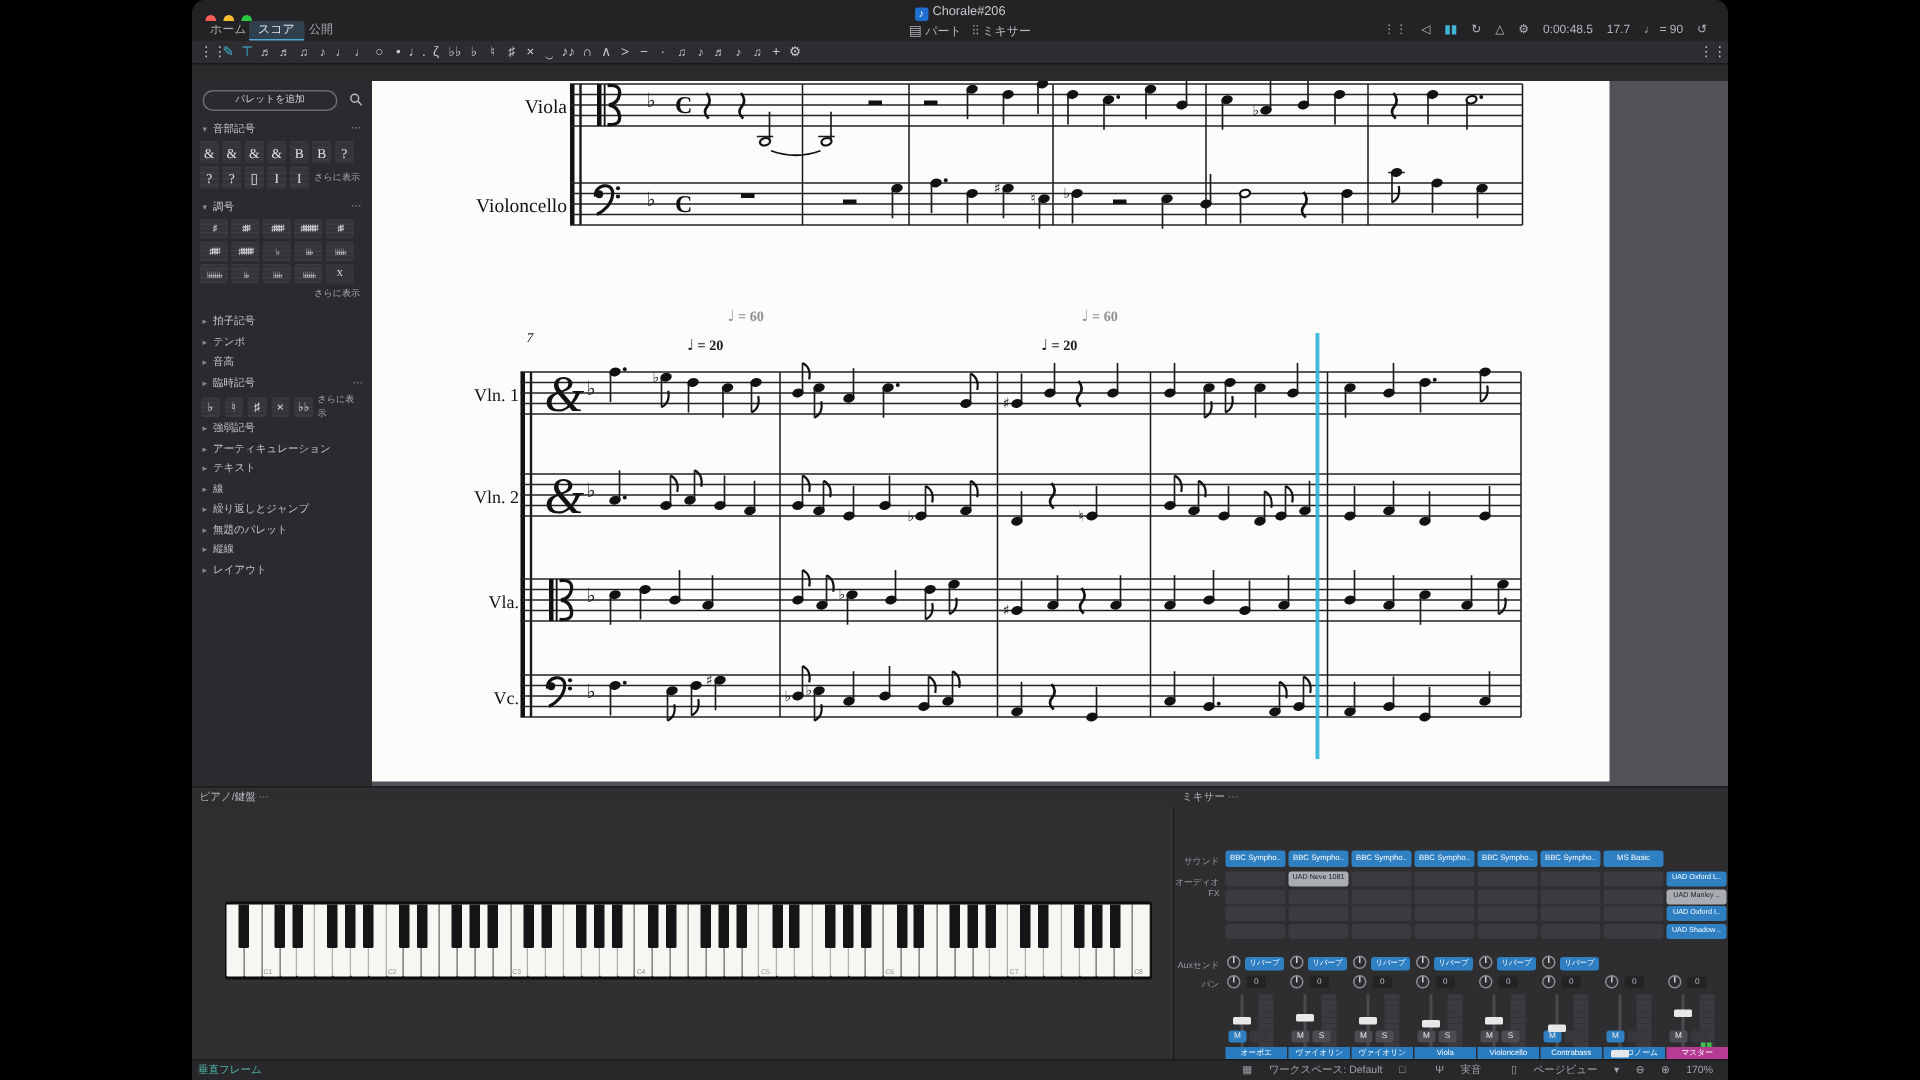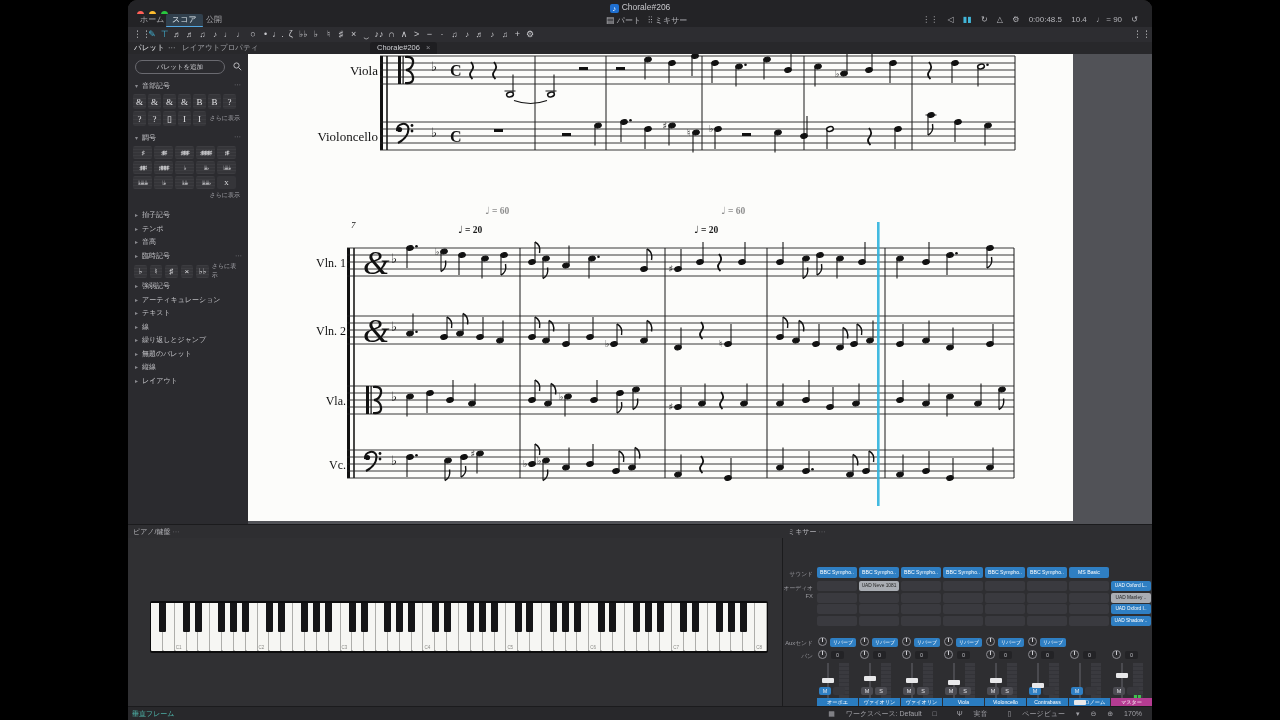--- a/index.html
+++ b/index.html
@@ -131,21 +131,21 @@
       <span class="pbico">⫶⫶</span> <span>ミキサー</span>
     </div>
     <div id="playback">
       <span>⋮⋮</span>
       <span>◁</span>
       <span class="teal">▮▮</span>
       <span>↻</span>
       <span>△</span>
       <span>⚙</span>
       <span>0:00:48.5</span>
-      <span>10.4</span>
+      <span>17.7</span>
       <span>♩ = 90</span>
       <span>↺</span>
     </div>
   </div>
 
   <div class="abs" id="toolbar">
       <span class="tbi" style="left: 5px;">⋮⋮</span>
       <span class="tbi teal" style="left: 17.6px;">✎</span>
       <span class="tbi teal" style="left: 30.2px;">⊤</span>
       <span class="tbi" style="left: 42.8px; font-size: 8px;">♬</span>
@@ -173,29 +173,20 @@
       <span class="tbi" style="left: 320px; font-size: 8px;">♫</span>
       <span class="tbi" style="left: 332.6px; font-size: 8px;">♪</span>
       <span class="tbi" style="left: 345.2px; font-size: 8px;">♬</span>
       <span class="tbi" style="left: 357.8px; font-size: 8px;">♪</span>
       <span class="tbi" style="left: 370.4px; font-size: 8px;">♫</span>
       <span class="tbi" style="left: 383px;">+</span>
       <span class="tbi" style="left: 395.6px;">⚙</span>
       <span class="tbi" style="left: 1005px;">⋮⋮</span>
     </div>
 
-  <div class="abs" id="paneltabs">
-    <div class="ptab active" style="left:6px">パレット</div>
-    <div class="ptab" style="left:40px">⋯</div>
-    <div class="ptab" style="left:54px">レイアウト</div>
-    <div class="ptab" style="left:92px">プロパティ</div>
-    <div id="scoretab">
-      <span>Chorale#206</span><span class="x">×</span>
-    </div>
-  </div>
 
   <div class="abs" id="palette">
     <div id="pal-search">パレットを追加</div>
     <svg id="pal-search-icon" width="9" height="9" viewBox="0 0 9 9">
       <circle cx="3.5" cy="3.5" r="2.6" fill="none" stroke="#b9b9be" stroke-width="1"></circle>
       <line x1="5.6" y1="5.6" x2="8.2" y2="8.2" stroke="#b9b9be" stroke-width="1"></line>
     </svg>
     <div id="pal-body">
         <div class="psec" style="top: 24px;">
           <div class="hd"><span class="arrow">▾</span>音部記号<span class="dots">⋯</span></div>

